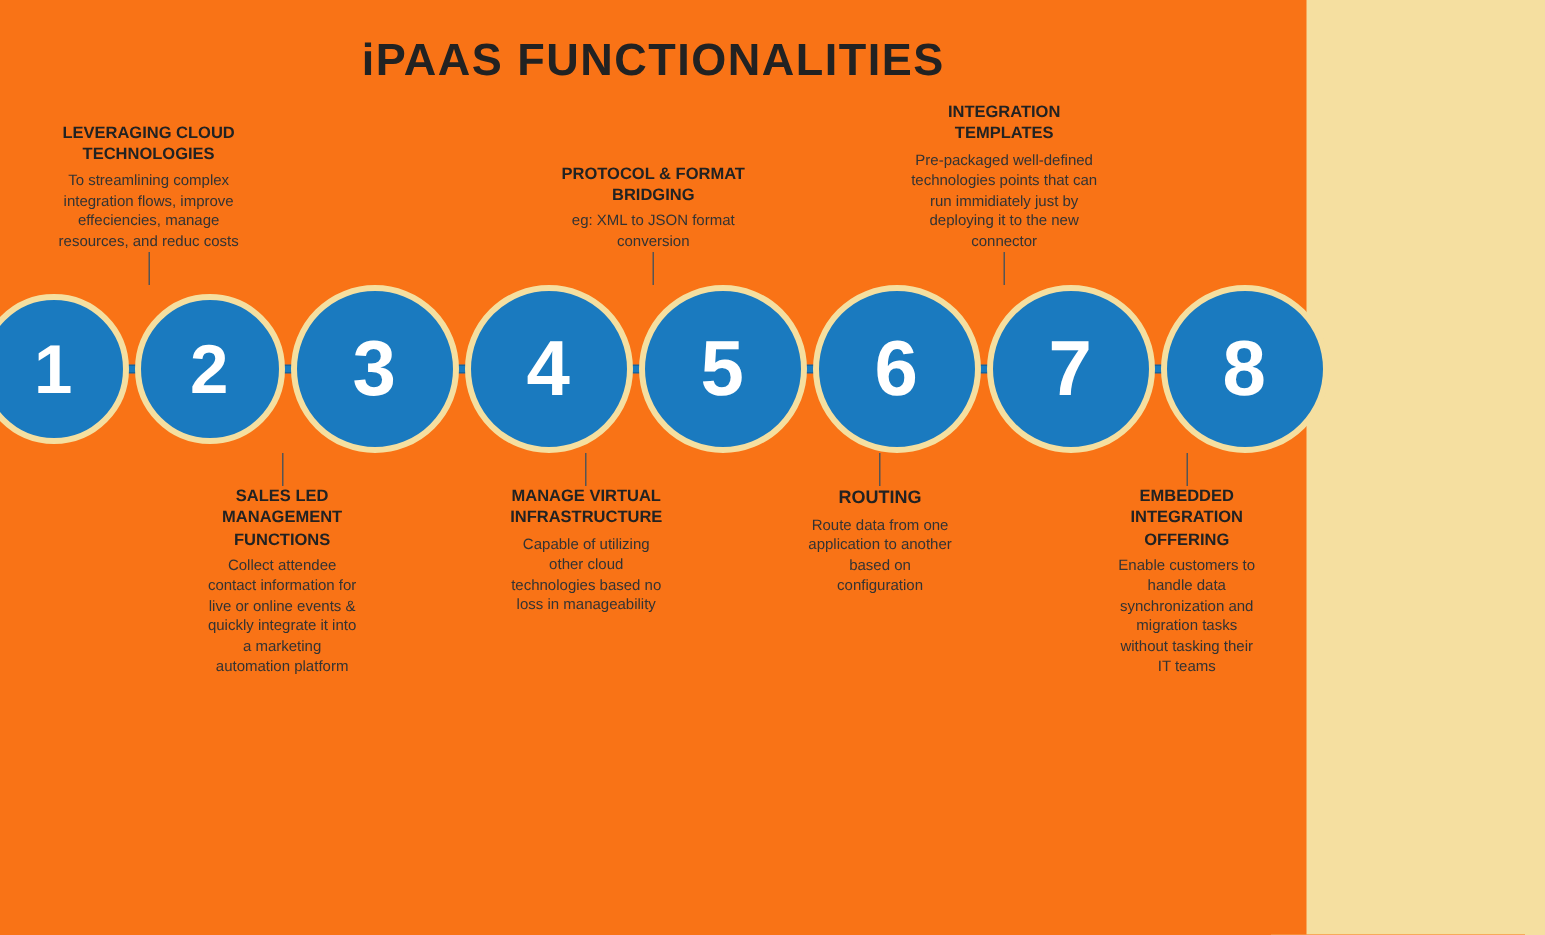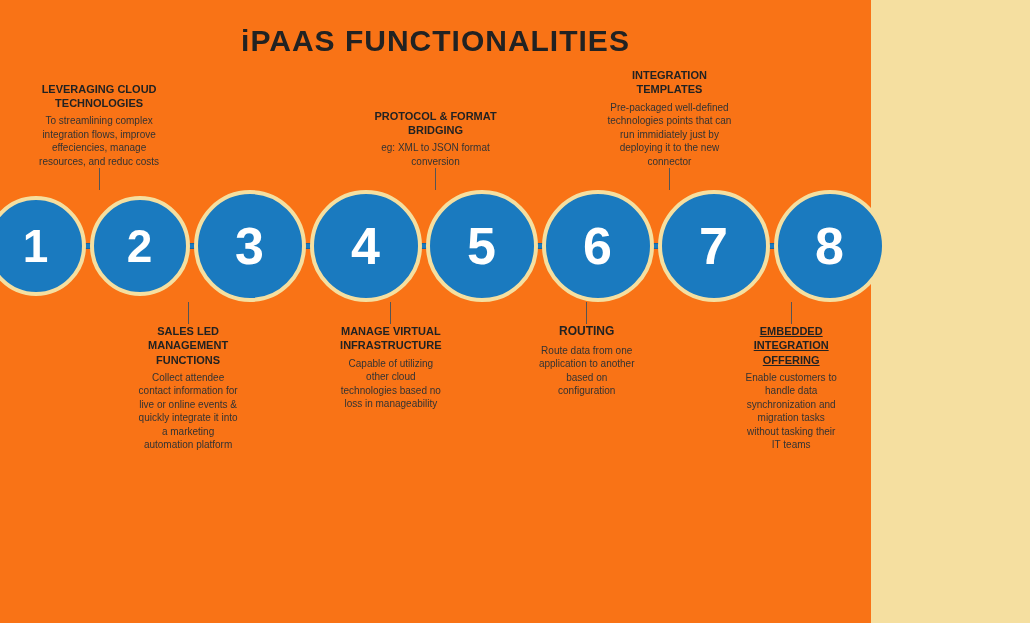--- a/index.html
+++ b/index.html
@@ -194,18 +194,18 @@
       <div class="bottom-item" style="width:140px;">
         <div class="vline"></div>
         <div class="label-title" style="font-weight:900;font-size:12px;color:#222;text-transform:uppercase;line-height:1.3;margin-bottom:4px;text-align:center;">ROUTING</div>
         <div class="label-desc" style="font-size:10px;color:#333;line-height:1.35;">Route data from one application to another based on configuration</div>
       </div>
 
       <div style="width:155px;"></div>
 
       <div class="bottom-item" style="width:145px;">
         <div class="vline"></div>
-        <div class="label-title" style="font-weight:900;font-size:11px;color:#222;text-transform:uppercase;line-height:1.3;margin-bottom:4px;text-align:center;text-decoration:underline;">EMBEDDED INTEGRATION OFFERING</div>
+        <div class="label-title" style="font-weight:900;font-size:11px;color:#222;text-transform:uppercase;line-height:1.3;margin-bottom:4px;text-align:center;">EMBEDDED INTEGRATION OFFERING</div>
         <div class="label-desc" style="font-size:10px;color:#333;line-height:1.35;text-align:center;">Enable customers to handle data synchronization and migration tasks without tasking their IT teams</div>
       </div>
     </div>
   </div>
 </div>
 
 </body></html>

